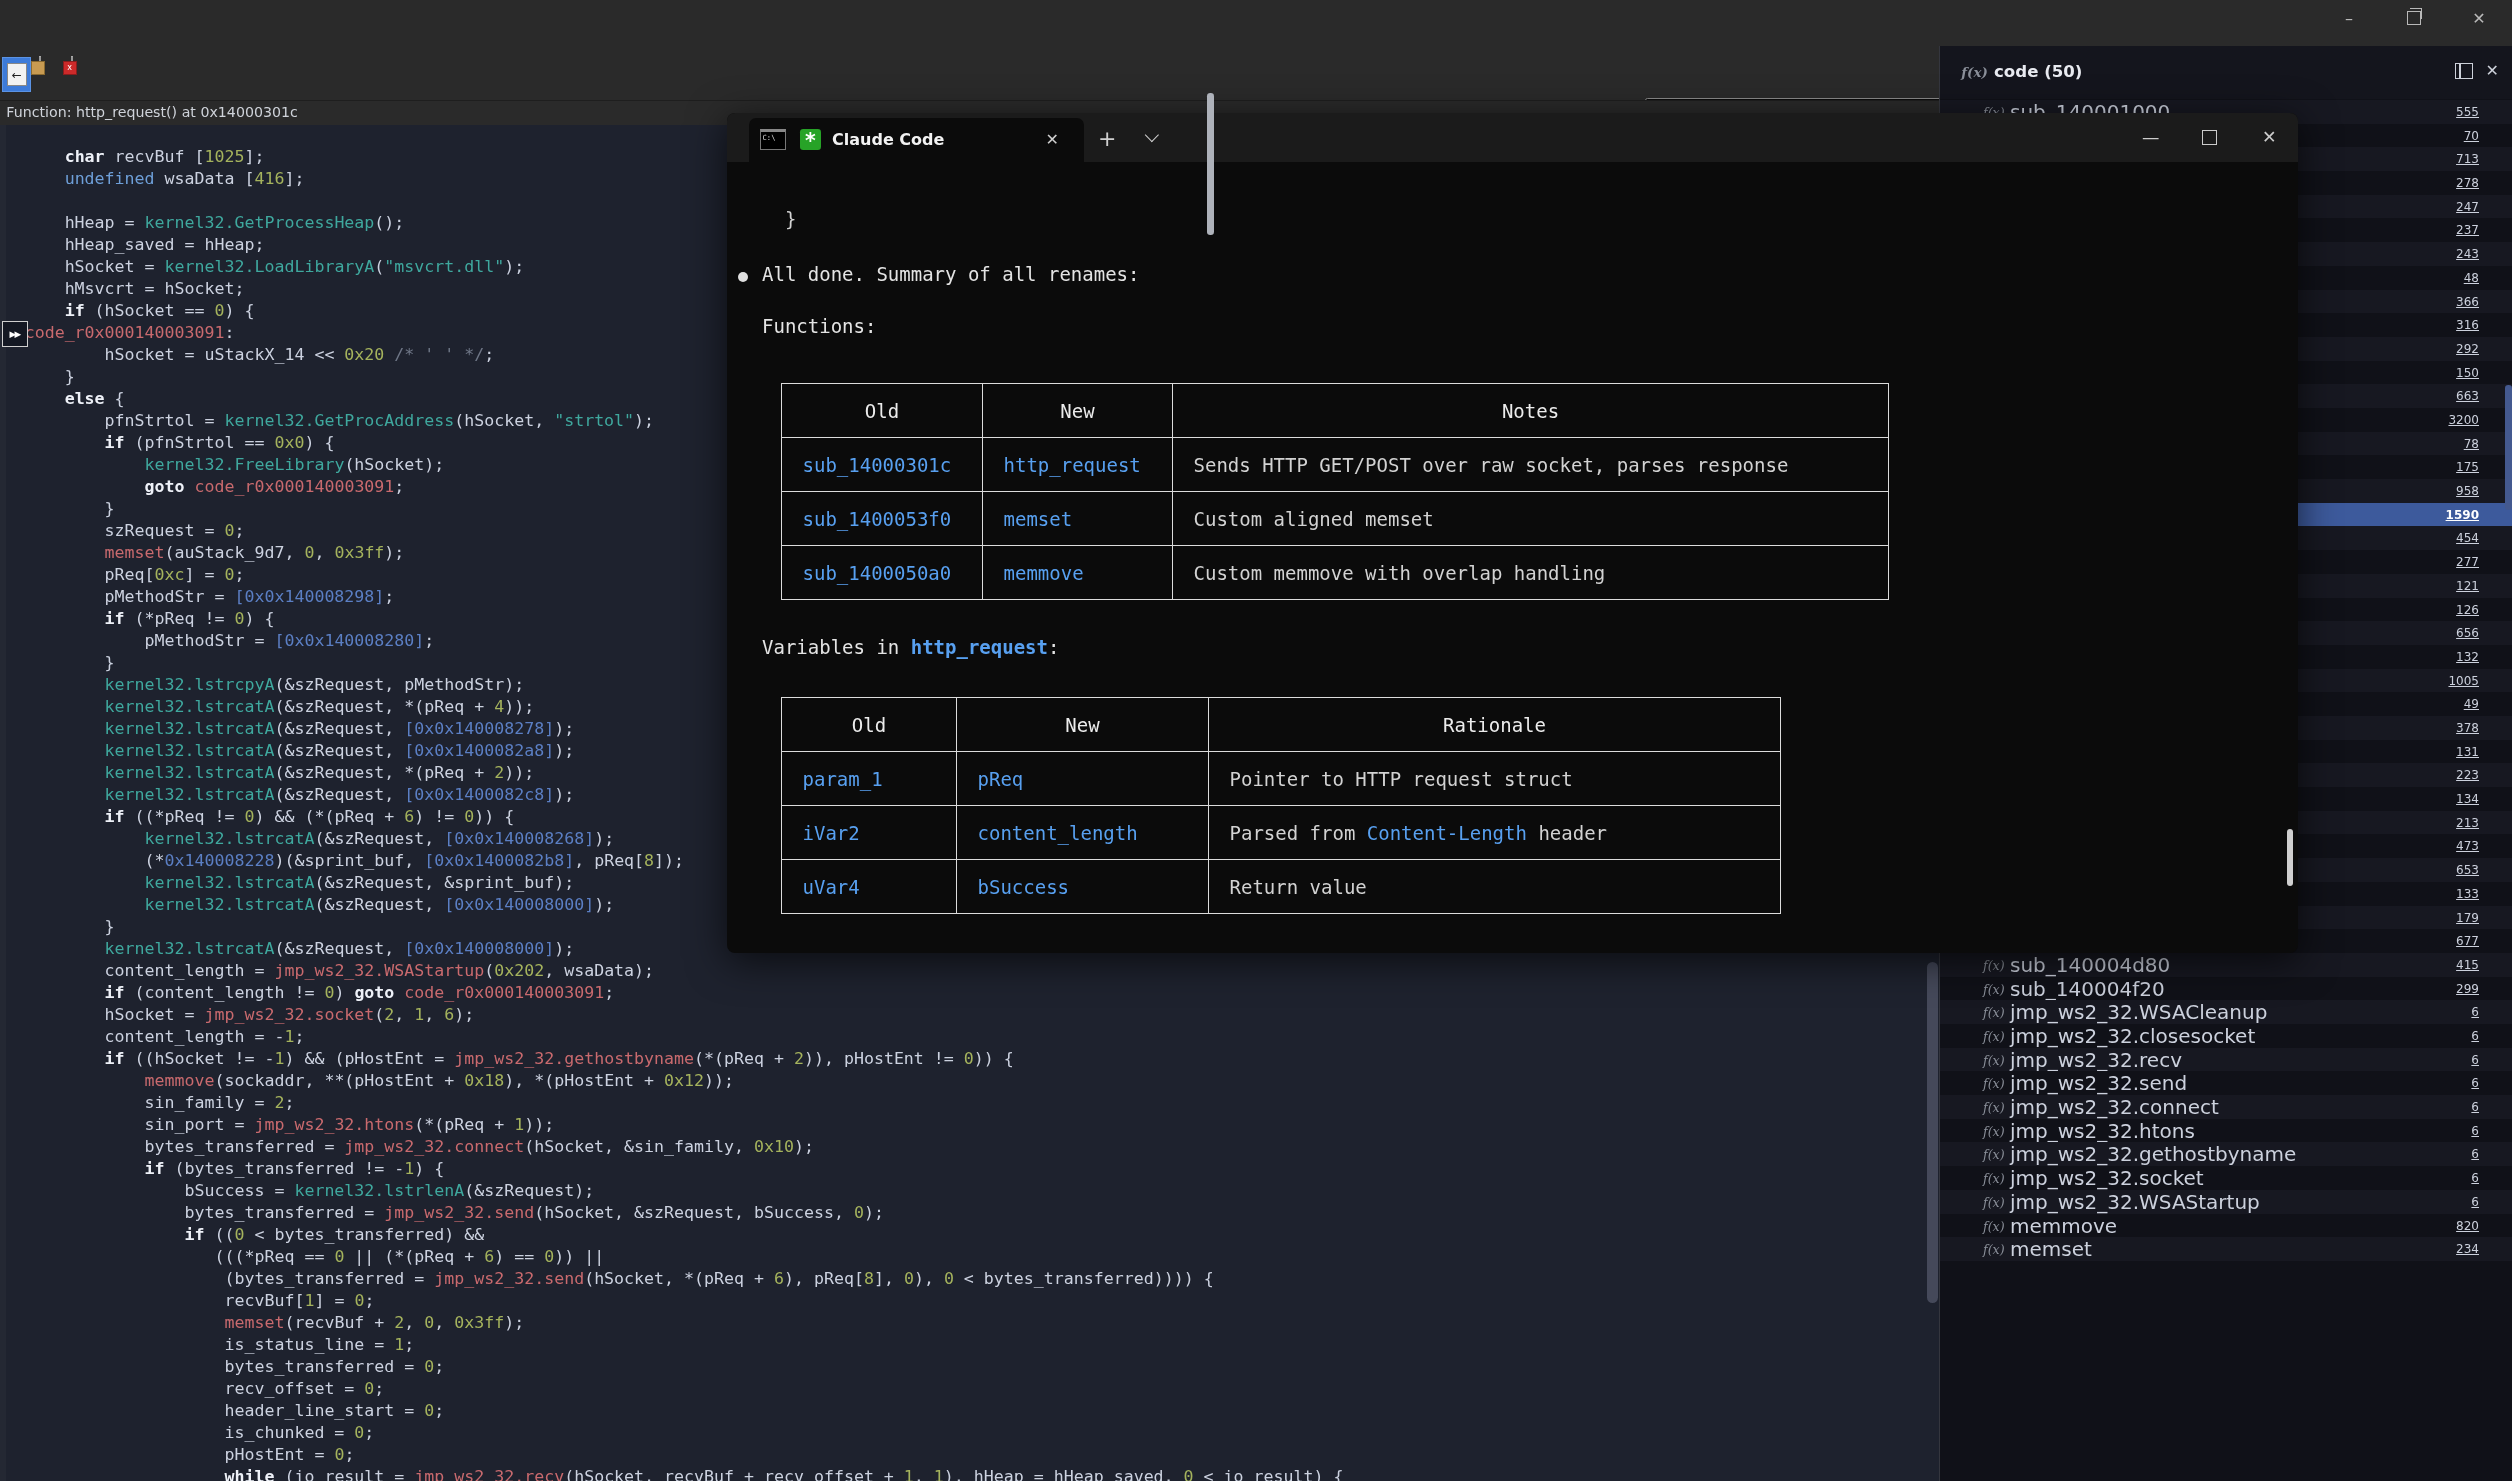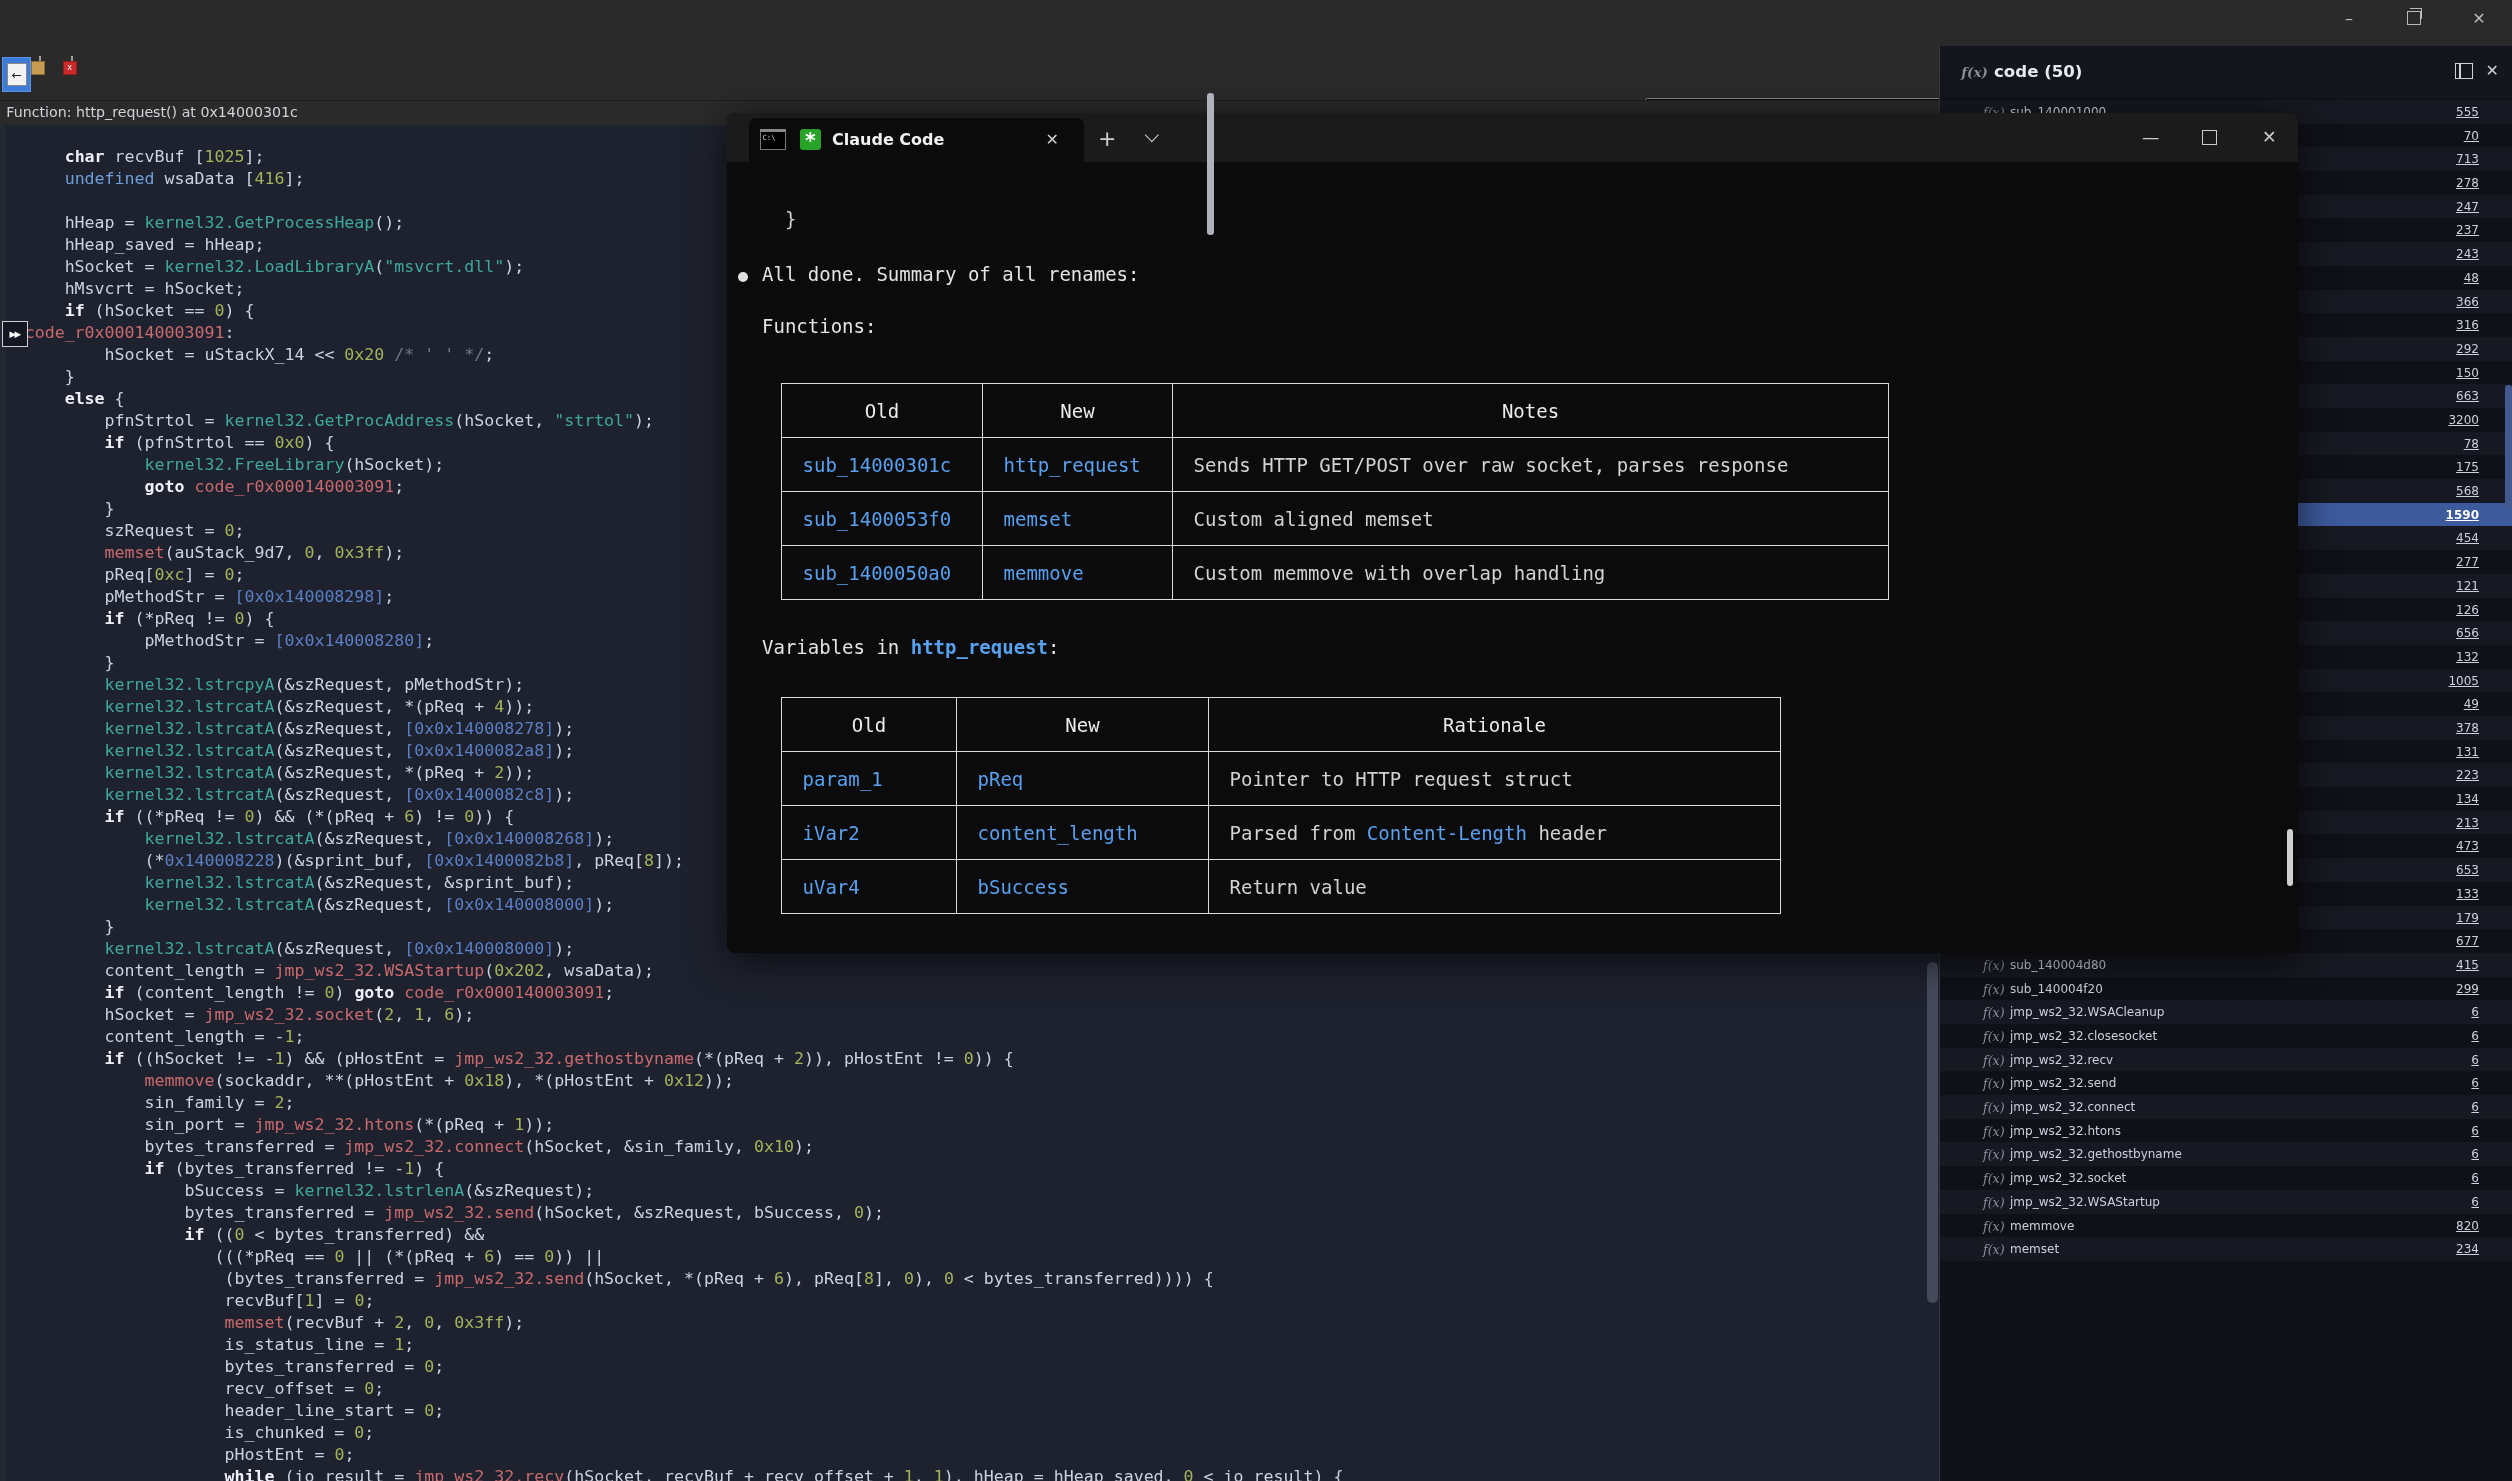--- a/index.html
+++ b/index.html
@@ -63,21 +63,21 @@
   #rp-icons{position:absolute;right:14.2px;top:17.4px;display:flex;gap:12.6px;align-items:center;}
   #rp-layout-ico{width:16px;height:13.4px;border:1.6px solid #cdd1da;position:relative;}
   #rp-layout-ico:before{content:"";position:absolute;left:3.2px;top:0;bottom:0;width:1.6px;background:#cdd1da;}
   #rp-close{color:#cdd1da;font-size:16px;line-height:13.4px;}
   #rp-rows{position:absolute;left:0;top:54px;width:100%;}
   .frow{position:absolute;left:0;width:100%;height:24px;display:flex;align-items:center;}
   .frow.odd{background:#171821;}
   .frow.even{background:#101118;}
   .frow.sel{background:#3d5a9c;}
   .frow .fx{margin-left:43px;width:27px;flex:none;}
-  .frow .fname{color:#ccd1dd;font-size:12px;white-space:nowrap;}
+  .frow .fname{color:#ccd1dd;font-size:20px;white-space:nowrap;}
   .frow .fsize{position:absolute;right:34px;color:#ccd1dd;font-size:12px;text-decoration:underline;}
   .frow.sel .fname,.frow.sel .fsize{color:#ffffff;font-weight:bold;}
   #rp-scroll-left{left:-13.4px;top:916px;width:11px;height:341px;background:#45495a;border-radius:5.5px;}
   #rp-featuremap{right:0.8px;top:339px;width:7.1px;height:125px;background:#44598f;border-radius:3.2px;}
 
   
   #claude-window{left:727px;top:113px;width:1571px;height:840px;background:#0b0b0b;border-radius:8px;box-shadow:0 8px 39px rgba(0,0,0,.65);z-index:40;overflow:hidden;}
   #cw-tabbar{position:absolute;left:0;top:0;width:100%;height:49px;background:#1b1b1b;}
   #cw-tab{position:absolute;left:22px;top:4.7px;width:335px;height:44px;background:#0b0b0b;border-radius:7.1px 7.1px 0 0;display:flex;align-items:center;}
   #cw-cmd-ico{margin-left:11px;width:22px;height:17.4px;background:#000;border:0.8px solid #777;border-top:3.2px solid #888;color:#ddd;font-size:7.1px;font-family:"DejaVu Sans Mono",monospace;line-height:12.6px;padding-left:1.6px;}
@@ -237,21 +237,21 @@
         <span class="fsize">78</span>
       </div>
       <div class="frow even" style="top: 355px;">
         <span class="fx">f(x)</span>
         <span class="fname"></span>
         <span class="fsize">175</span>
       </div>
       <div class="frow odd" style="top: 379px;">
         <span class="fx">f(x)</span>
         <span class="fname"></span>
-        <span class="fsize">568</span>
+        <span class="fsize">958</span>
       </div>
       <div class="frow sel" style="top: 403px;">
         <span class="fx">f(x)</span>
         <span class="fname"></span>
         <span class="fsize">1590</span>
       </div>
       <div class="frow odd" style="top: 426px;">
         <span class="fx">f(x)</span>
         <span class="fname"></span>
         <span class="fsize">454</span>

